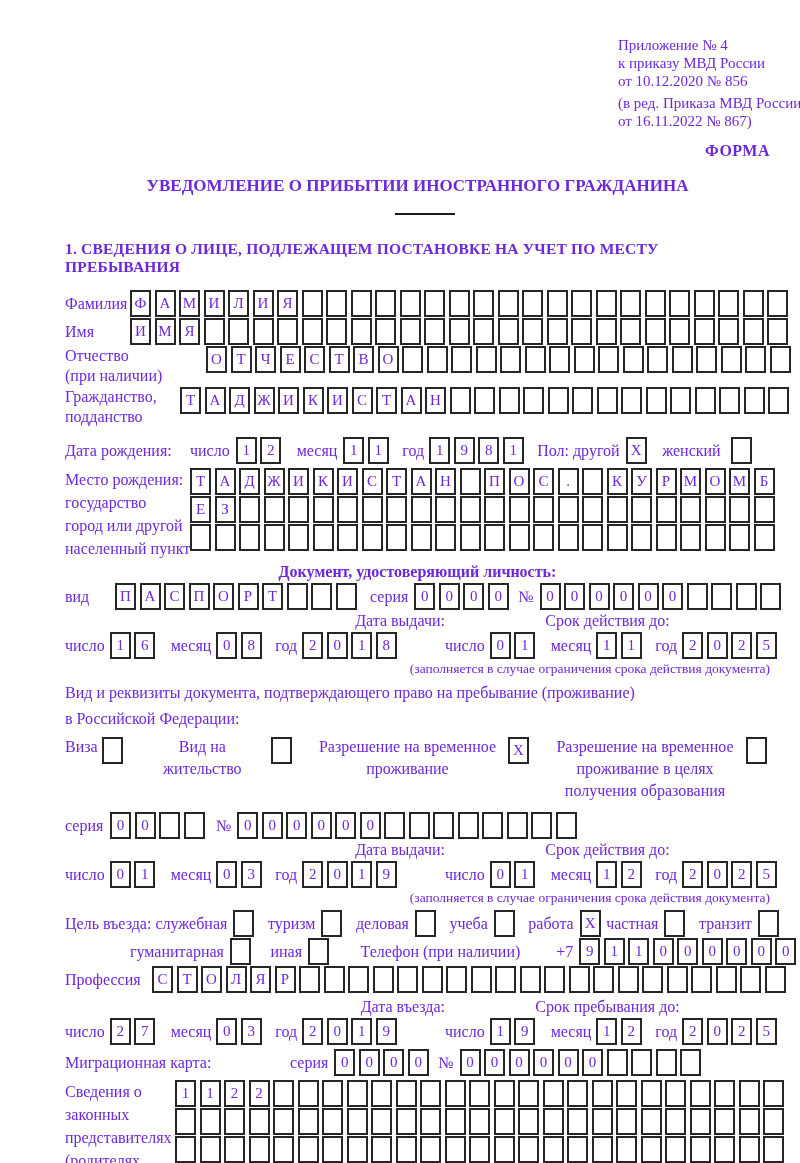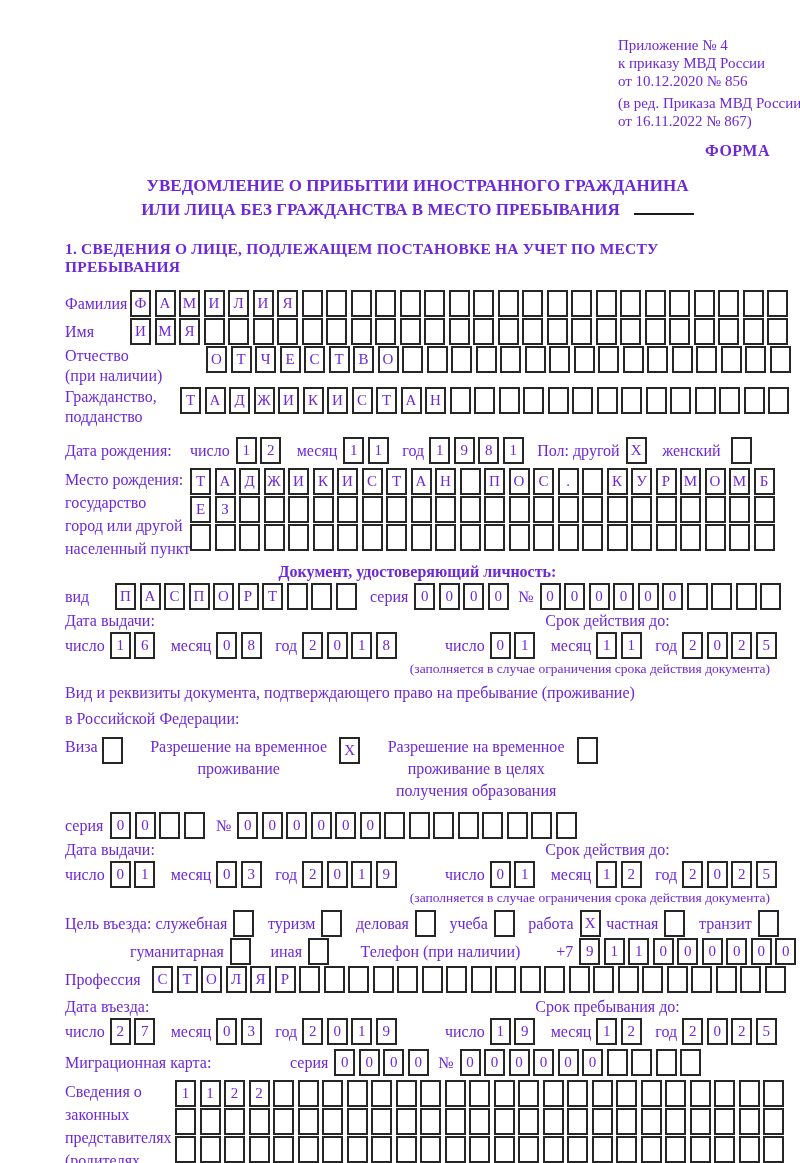--- a/index.html
+++ b/index.html
@@ -34,21 +34,21 @@
   .w165{width:165px;flex:none;}
   .w110{width:110px;flex:none;}
   .mt4{margin-top:4px;}.mt6{margin-top:10px;}
   .dochdr{font-weight:bold;font-size:16px;text-align:center;margin:3px 0 2px 0;}
   .dg{display:flex;align-items:flex-start;}
   .dg .lbl{margin-right:5px;}
   .ml8{margin-left:8px;}.ml10{margin-left:10px;}.ml12{margin-left:12px;}
   .ml6{margin-left:6px;}.ml16{margin-left:16px;}.ml20{margin-left:20px;}
   .ml28{margin-left:28px;}.ml30{margin-left:30px;}.ml60{margin-left:60px;}
   .half-l{width:380px;flex:none;display:flex;}
-  .half-l.hdr{display:block;text-align:left;}
+  .half-l.hdr{display:block;text-align:right;}
   .half-r{flex:1;display:flex;}
   .half-r.hdr{display:block;text-align:center;}
   .note{font-size:13.5px;text-align:right;line-height:17px;margin:1px 0 3px 0;}
   .plain{font-size:16px;line-height:26px;}
   .optrow{display:flex;align-items:flex-start;margin-top:4px;margin-bottom:10px;}
   .opt{display:flex;align-items:flex-start;}
   .opt .txt{font-size:16px;line-height:22px;text-align:center;white-space:normal;}
   .opt .box{margin-left:8px;margin-top:1px;}
   .optw{width:185px;flex:none;}
   .inline-row{display:flex;align-items:flex-start;margin-bottom:1px;}
@@ -64,21 +64,21 @@
     <div>Приложение № 4</div>
     <div>к приказу МВД России</div>
     <div>от 10.12.2020 № 856</div>
     <div class="small">(в ред. Приказа МВД России</div>
     <div>от 16.11.2022 № 867)</div>
     <div class="forma">ФОРМА</div>
   </div>
 
   <div class="title">
     <div>УВЕДОМЛЕНИЕ О ПРИБЫТИИ ИНОСТРАННОГО ГРАЖДАНИНА</div>
-    <div><span>ИЛИ ЛИЦА БЕЗ ГРАЖДАНСТВА В МЕСТО ПРЕБЫВАНИЯ</span><span class="uline"></span></div>
+    <div><span class="uline"></span></div>
   </div>
 
   <div class="sect">1. СВЕДЕНИЯ О ЛИЦЕ, ПОДЛЕЖАЩЕМ ПОСТАНОВКЕ НА УЧЕТ ПО МЕСТУ ПРЕБЫВАНИЯ</div>
 
   <div class="row">
     <span class="lbl w65">Фамилия</span>
     <span class="cells">
         <span class="cell">Ф</span>
         <span class="cell">А</span>
         <span class="cell">М</span>
@@ -414,20 +414,26 @@
   <div class="plain">Вид и реквизиты документа, подтверждающего право на пребывание (проживание)</div>
   <div class="plain">в Российской Федерации:</div>
 
   <div class="optrow">
     <span class="opt">
       <span class="txt">Виза</span>
       <span class="cells box" style="margin-left:4px;">
           <span class="cell"></span>
         </span>
     </span>
+    <span class="opt ml16">
+      <span class="txt">Вид на жительство</span>
+      <span class="cells box ml16">
+          <span class="cell"></span>
+        </span>
+    </span>
     <span class="opt ml20">
       <span class="txt optw">Разрешение на временное проживание</span>
       <span class="cells box">
           <span class="cell">X</span>
         </span>
     </span>
     <span class="opt ml20">
       <span class="txt optw">Разрешение на временное проживание в целях получения образования</span>
       <span class="cells box">
           <span class="cell"></span>

